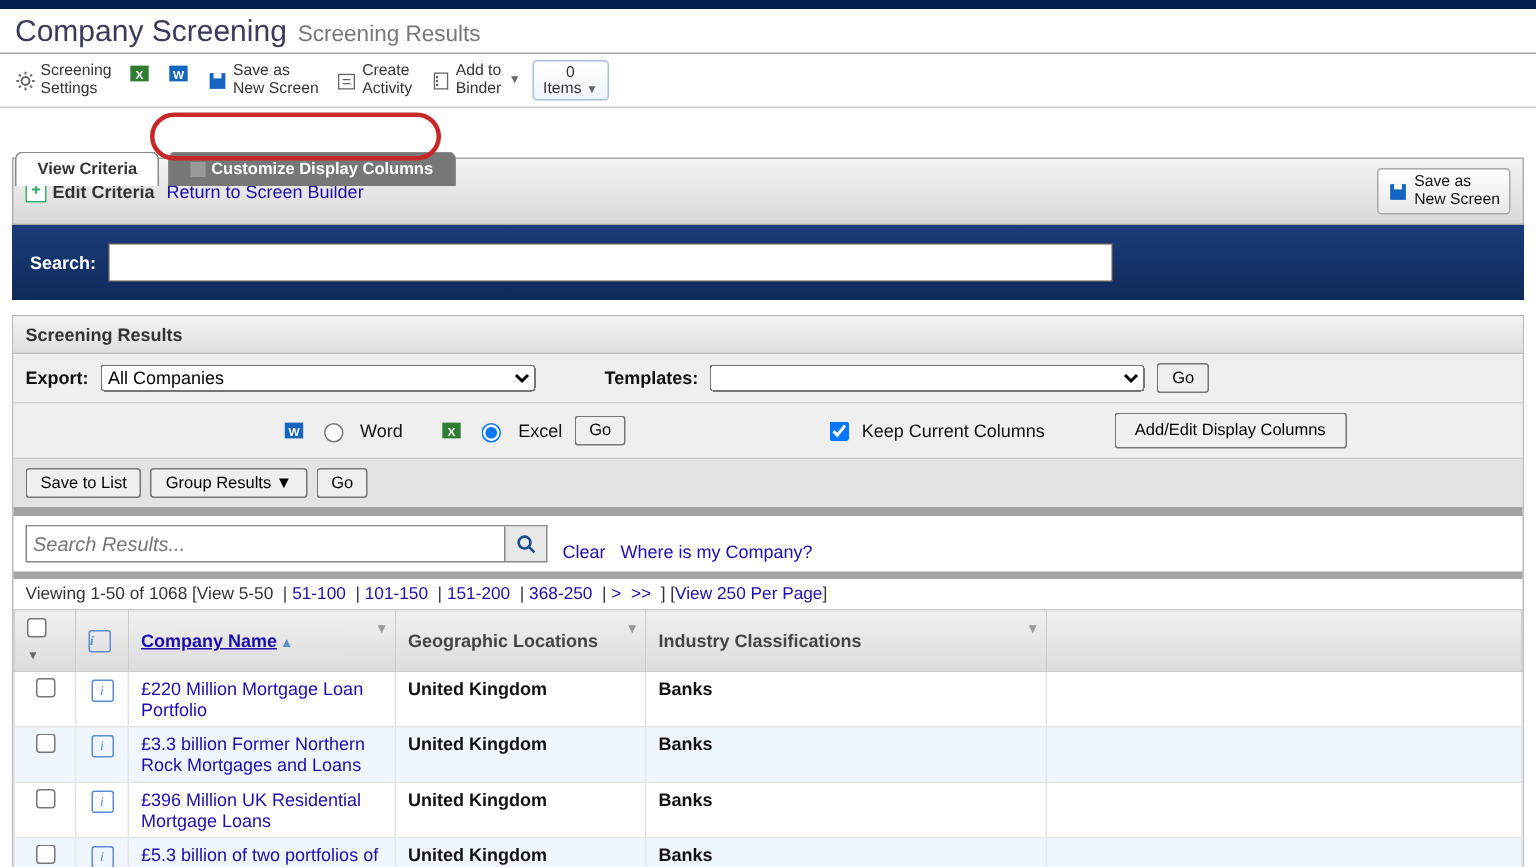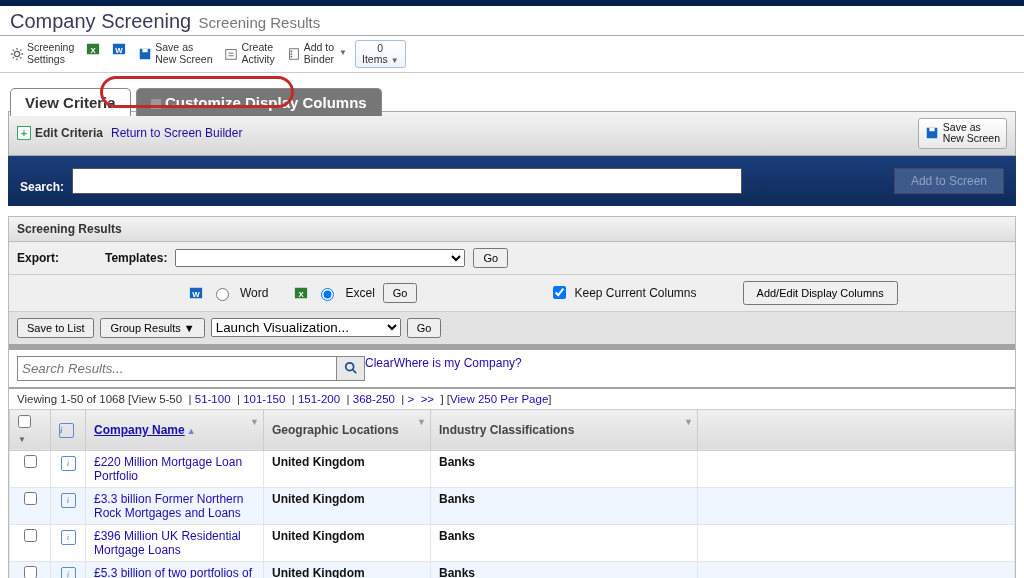--- a/index.html
+++ b/index.html
@@ -5,43 +5,43 @@
 html,body{margin:0;padding:0;font-family:Arial,Helvetica,sans-serif;font-size:12px;color:#111;background:#fff}
 .topbar{background:#001f4d;height:6px}
 .header{padding:4px 10px 2px 10px;border-bottom:1px solid #aaa}
 .title1{font-size:20px;color:#3a3a5a;font-weight:normal}
 .title2{font-size:15px;color:#777;margin-left:4px}
 .toolbar{padding:4px 6px;display:flex;align-items:flex-start;gap:4px;border-bottom:1px solid #ccc}
 .tbtn{display:inline-flex;align-items:center;gap:3px;padding:2px 4px;font-size:10.5px;color:#333;cursor:pointer;line-height:1.1;border-radius:2px}
 .ticon{width:14px;height:14px;display:inline-block}
 .items-btn{border:1px solid #a8c0e0;border-radius:3px;padding:2px 6px;background:linear-gradient(#fff,#eef4ff);font-size:10.5px;color:#333;display:inline-flex;flex-direction:column;align-items:center;line-height:1}
 .tabs{padding:10px 0 0 10px}
-.tab{display:inline-block;padding:5px 14px;font-size:15px;border:1px solid #888;border-bottom:none;border-radius:5px 5px 0 0;margin-right:2px;cursor:pointer;position:relative;top:5px}
+.tab{display:inline-block;padding:5px 14px;font-size:11px;border:1px solid #888;border-bottom:none;border-radius:5px 5px 0 0;margin-right:2px;cursor:pointer;position:relative;top:19px}
 .tab.inactive{background:#fff;color:#333;font-weight:bold}
 .tab.active{background:#777;color:#fff;font-weight:bold}
 .callout{position:absolute;border:3px solid #c62828;border-radius:22px;pointer-events:none}
 .subbar{background:linear-gradient(#f4f4f4,#d8d8d8);border:1px solid #aaa;padding:6px 8px;display:flex;align-items:center;gap:8px;margin:0 8px}
 .edit-crit{display:inline-flex;align-items:center;gap:4px;font-weight:bold;color:#333}
 .plus-box{width:12px;height:12px;border:1px solid #3a6;display:inline-flex;align-items:center;justify-content:center;color:#3a6;font-size:11px;line-height:1;background:#fff}
 .linkish{color:#1a0dab;cursor:pointer}
 .saveas-btn{margin-left:auto;display:inline-flex;align-items:center;gap:4px;border:1px solid #aaa;padding:3px 6px;background:linear-gradient(#fff,#e9e9e9);font-size:10.5px;border-radius:3px;cursor:pointer;line-height:1.1}
-.searchbar{background:linear-gradient(#1a3d7a,#0f2a5a);padding:12px;display:flex;align-items:flex-end;gap:8px;margin:0 8px}
+.searchbar{background:linear-gradient(#1a3d7a,#0f2a5a);padding:12px;display:flex;align-items:center;gap:8px;margin:0 8px}
 .searchbar label{color:#fff;font-weight:bold}
 .searchbar input{flex:0 0 660px;height:20px;padding:2px 4px;border:1px solid #555}
 .add-btn{margin-left:auto;background:#3d5a8a;color:#8ca4c8;border:1px solid #446;padding:5px 16px;font-size:12px;cursor:default}
 .results-wrap{margin:10px 8px 0 8px;border:1px solid #bbb}
 .results-head{background:linear-gradient(#f4f4f4,#dedede);padding:5px 8px;font-weight:bold;color:#333;border-bottom:1px solid #bbb}
 .exportrow{background:#efefef;padding:6px 8px;display:flex;align-items:center;gap:8px;border-bottom:1px solid #ccc;flex-wrap:wrap}
 .exportrow label{font-weight:bold}
 .exportrow select{font-size:12px}
 .small-btn{padding:2px 8px;font-size:11px;cursor:pointer}
 .exportrow .gap{width:30px}
 .row2{background:#e3e3e3;padding:6px 8px;display:flex;align-items:center;gap:6px;border-bottom:6px solid #a3a3a3}
 select.viz{width:190px}
-.searchres-row{padding:6px 8px;display:flex;align-items:flex-start;border-bottom:2px solid #a3a3a3}
+.searchres-row{padding:6px 8px;display:flex;align-items:flex-end;gap:10px;border-bottom:5px solid #a3a3a3}
 .searchres-box{display:flex;border:1px solid #888}
 .searchres-box input{border:none;width:310px;padding:4px;font-style:italic;color:#777}
 .searchres-box button{border:none;border-left:1px solid #888;background:#e8e8e8;width:28px;cursor:pointer;display:flex;align-items:center;justify-content:center}
 .pager{padding:4px 8px;font-size:11.5px;color:#333}
 .pager a{color:#1a0dab;cursor:pointer;text-decoration:none}
 .grid{width:100%;border-collapse:collapse;font-size:12px}
 .grid th{background:linear-gradient(#f0f0f0,#dcdcdc);text-align:left;padding:5px 8px;border:1px solid #ccc;color:#444;font-weight:bold;position:relative}
 .grid th .dd{position:absolute;right:4px;top:7px;color:#999;font-size:9px}
 .grid th.company a{color:#1a0dab;text-decoration:underline}
 .grid td{padding:4px 8px;border:1px solid #e5e5e5;vertical-align:top}
@@ -137,28 +137,28 @@
         <rect x="5" y="2" width="6" height="4" fill="#fff"></rect>
       </svg>
       <span style="white-space:pre">Save as
 New Screen</span>
     </span>
 </div>
 
 <div class="searchbar">
   <label>Search:</label>
   <input type="text" value="" style="">
-  <button class="add-btn">Add to Screen</button>
 </div>
 
 <div class="results-wrap">
   <div class="results-head">Screening Results</div>
 
   <div class="exportrow">
     <label>Export:</label>
+    <select style="width:290px"><option>All Companies</option></select>
     <span class="gap"></span>
     <label>Templates:</label>
     <select style="width:290px"><option></option></select>
     <button class="small-btn">Go</button>
   </div>
 
   <div class="exportrow" style="padding-left:180px">
     <svg class="ticon" viewBox="0 0 16 16">
         <rect x="1" y="2" width="14" height="12" fill="#1565c0"></rect>
         <text x="8" y="12" text-anchor="middle" fill="#fff" font-size="9" font-weight="bold">W</text>
@@ -176,21 +176,20 @@
     <span style="width:120px"></span>
     <input type="checkbox" checked="" style="">
     <span>Keep Current Columns</span>
     <span style="width:30px"></span>
     <button class="small-btn" style="padding:4px 12px">Add/Edit Display Columns</button>
   </div>
 
   <div class="row2">
     <button class="small-btn">Save to List</button>
     <button class="small-btn">Group Results ▼</button>
-    <select class="viz"><option>Launch Visualization...</option></select>
     <button class="small-btn">Go</button>
   </div>
 
   <div class="searchres-row">
     <span class="searchres-box">
       <input type="text" placeholder="Search Results..." style="">
       <button>
           <svg width="14" height="14" viewBox="0 0 16 16">
             <circle cx="6.5" cy="6.5" r="4.5" fill="none" stroke="#1a4b8c" stroke-width="2"></circle>
             <path d="M10 10l4 4" stroke="#1a4b8c" stroke-width="2"></path>

